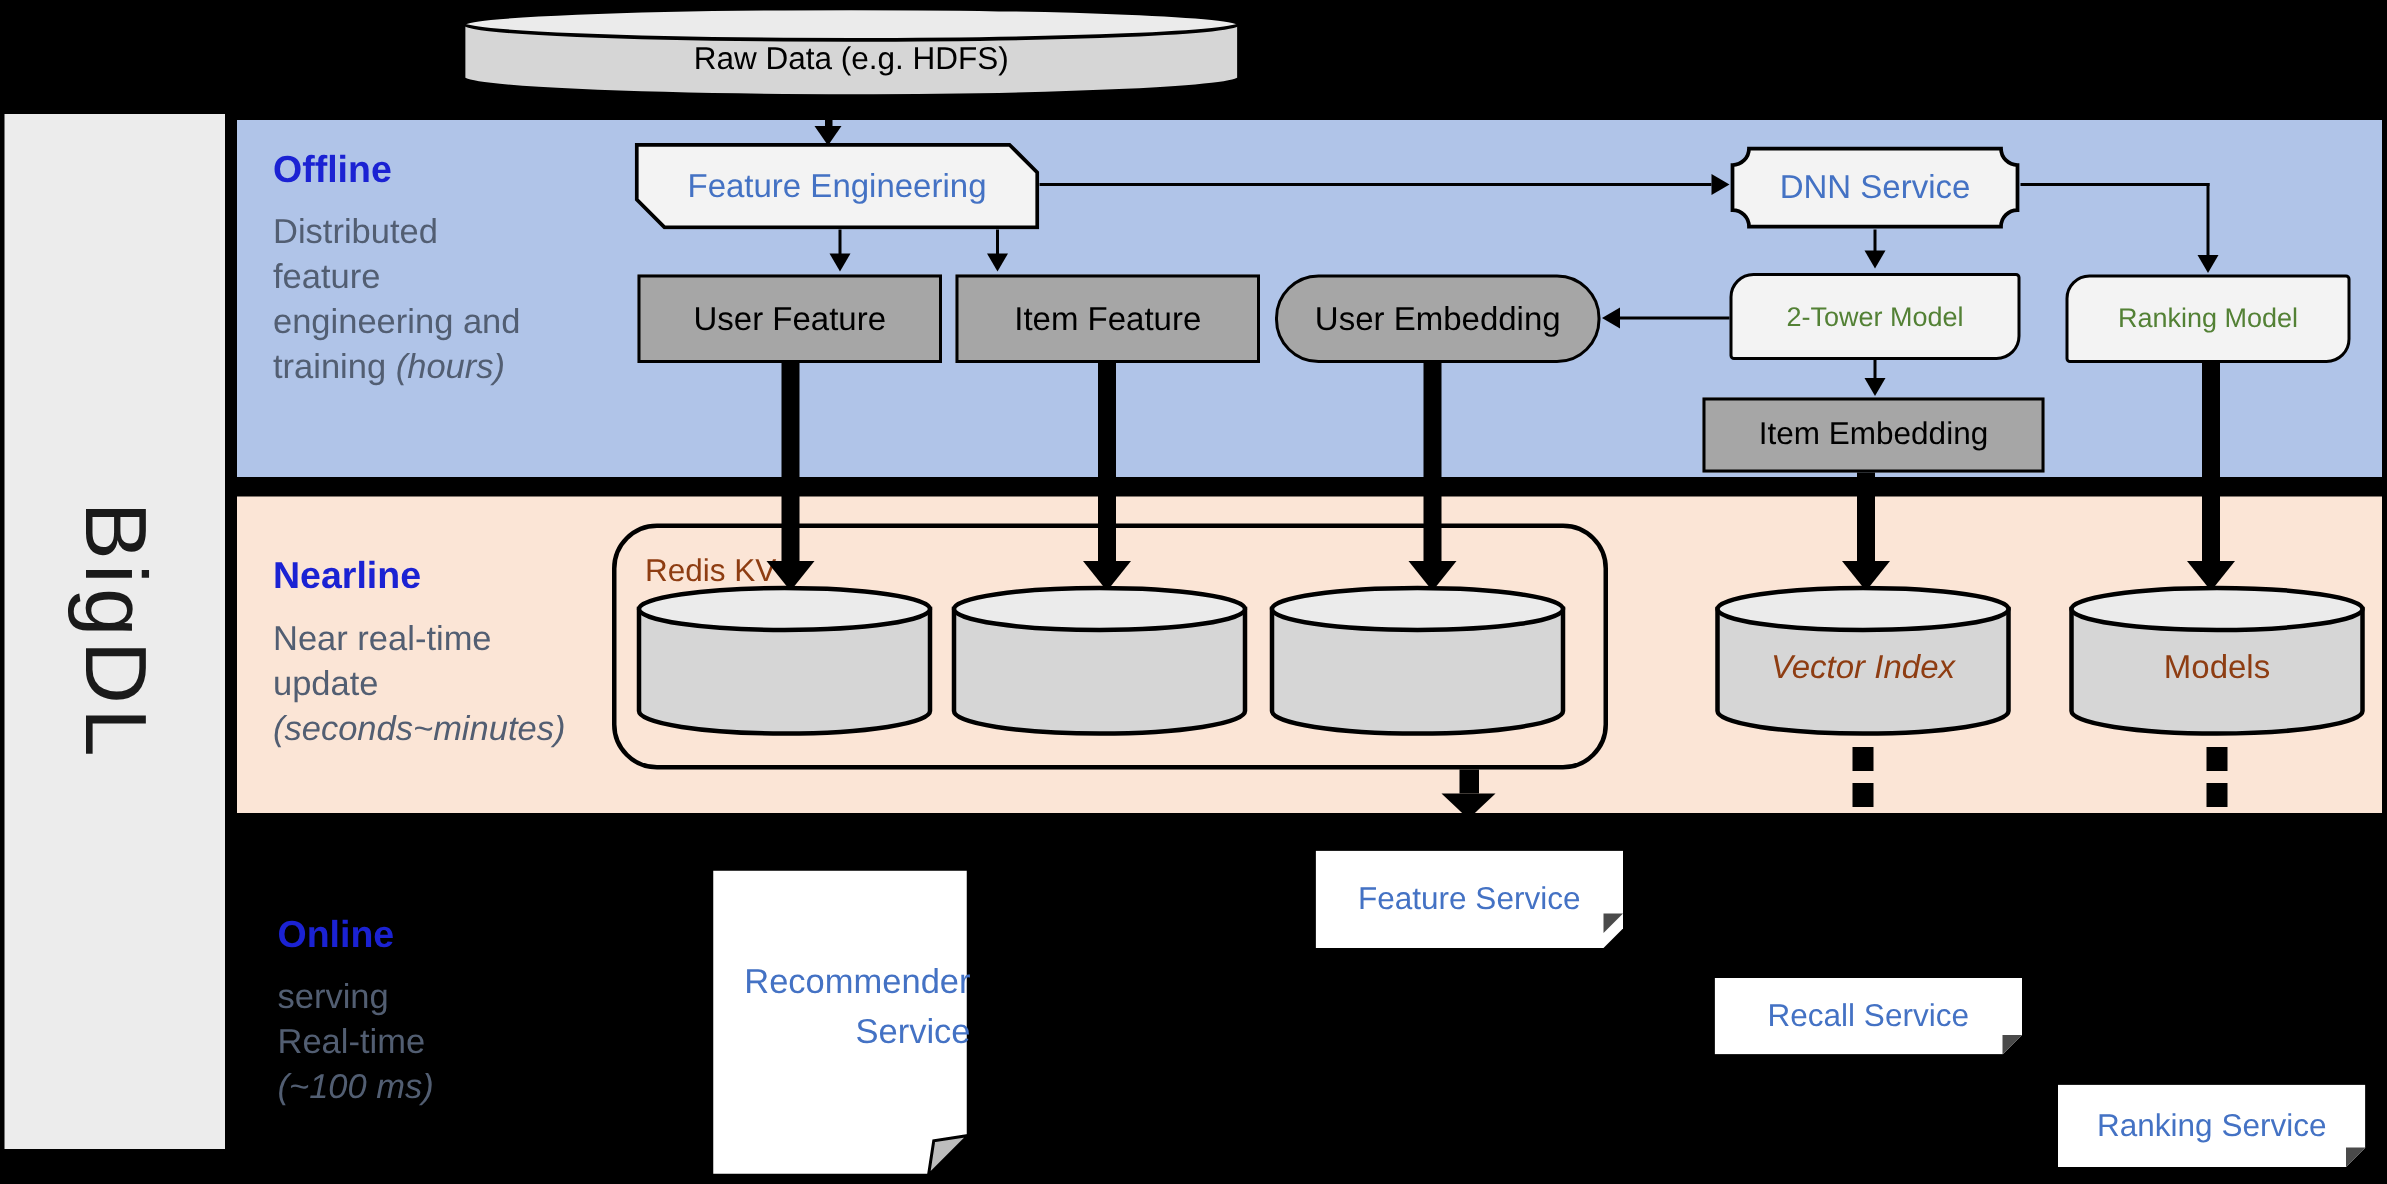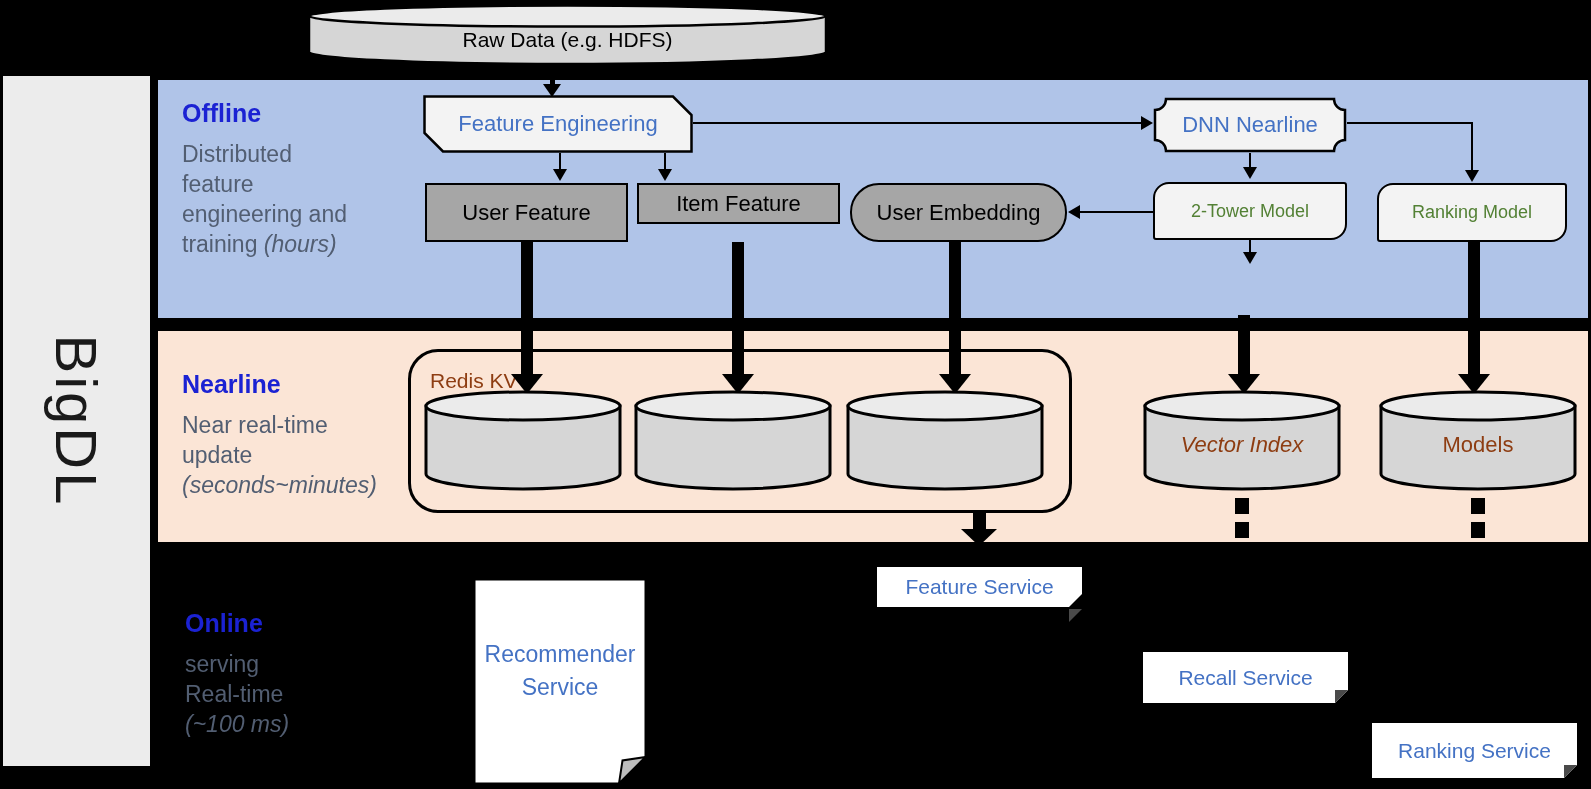--- a/index.html
+++ b/index.html
@@ -90,35 +90,35 @@
     <svg width="270" height="58">
       <polygon points="1.5,1.5 250,1.5 268.5,20 268.5,56.5 20,56.5 1.5,38" fill="var(--light-box)" stroke="#000" stroke-width="2.5"></polygon>
     </svg>
     <div class="shape-label">Feature Engineering</div>
   </div>
 
   <div class="svgbox" style="left:1153px;top:97px;width:194px;height:56px;">
     <svg width="194" height="56">
       <path d="M13 2 H181 A11 11 0 0 0 192 13 V43 A11 11 0 0 0 181 54 H13 A11 11 0 0 0 2 43 V13 A11 11 0 0 0 13 2 Z" fill="var(--light-box)" stroke="#000" stroke-width="2.5"></path>
     </svg>
-    <div class="shape-label">DNN Nearline</div>
+    <div class="shape-label">DNN Service</div>
   </div>
 
   <div class="hline" style="left:693px;top:121.75px;width:448px;"></div>
   <div class="ah ah-right-sm" style="left:1141px;top:116px;"></div>
 
   <div class="vline" style="left:558.75px;top:153px;height:17px;"></div>
   <div class="ah ah-down-sm" style="left:553px;top:169px;"></div>
   <div class="vline" style="left:663.75px;top:153px;height:17px;"></div>
   <div class="ah ah-down-sm" style="left:658px;top:169px;"></div>
 
   <div class="gbox" style="left:425px;top:183px;width:203px;height:59px;">
     <span>User Feature</span>
   </div>
-  <div class="gbox" style="left:637px;top:183px;width:203px;height:41px;">
+  <div class="gbox" style="left:637px;top:183px;width:203px;height:59px;">
     <span>Item Feature</span>
   </div>
   <div class="gbox" style="left:850px;top:183px;width:217px;height:59px;border-radius:29px;">
     <span>User Embedding</span>
   </div>
 
   <div class="abox" style="left:1153px;top:182px;width:194px;height:58px;">
     <span>2-Tower Model</span>
   </div>
   <div class="abox" style="left:1377px;top:183px;width:190px;height:59px;">
@@ -131,20 +131,23 @@
   <div class="hline" style="left:1347px;top:121.75px;width:126px;"></div>
   <div class="vline" style="left:1470.5px;top:121.75px;height:50px;"></div>
   <div class="ah ah-down-sm" style="left:1465px;top:170px;"></div>
 
   <div class="hline" style="left:1080px;top:210.5px;width:73px;"></div>
   <div class="ah ah-left-sm" style="left:1068px;top:205px;"></div>
 
   <div class="vline" style="left:1248.75px;top:240px;height:13px;"></div>
   <div class="ah ah-down-sm" style="left:1243px;top:252px;"></div>
 
+  <div class="gbox" style="left:1135px;top:265px;width:228px;height:50px;font-size:21px;">
+    <span>Item Embedding</span>
+  </div>
 
   <div class="abs" style="left:408px;top:349px;width:664px;height:164px;border:3px solid #000;border-radius:30px;"></div>
   <div class="abs" style="left:430px;top:369px;font-size:21px;color:var(--brown);">Redis KV</div>
 
   <div class="tshaft" style="left:521px;top:242px;height:134px;"></div>
   <div class="thead" style="left:511px;top:374px;"></div>
   <div class="tshaft" style="left:732px;top:242px;height:134px;"></div>
   <div class="thead" style="left:722px;top:374px;"></div>
   <div class="tshaft" style="left:949px;top:242px;height:134px;"></div>
   <div class="thead" style="left:939px;top:374px;"></div>
@@ -188,39 +191,39 @@
   </div>
 
   <div class="stub" style="left:973px;top:513px;width:13px;height:16px;"></div>
   <div class="ah" style="left:961px;top:529px;border-left:18px solid transparent;border-right:18px solid transparent;border-top:17px solid #000;"></div>
 
   <div class="dash" style="left:1235px;top:498px;"></div>
   <div class="dash" style="left:1235px;top:522px;"></div>
   <div class="dash" style="left:1471px;top:498px;"></div>
   <div class="dash" style="left:1471px;top:522px;"></div>
 
-  <div class="svc" style="left:877px;top:567px;width:205px;height:40px;">
+  <div class="svc" style="left:877px;top:567px;width:205px;height:65px;">
     <span>Feature Service</span>
   </div>
   <div class="svc-fold" style="left:1069px;top:609px;"></div>
 
   <div class="svc" style="left:1143px;top:652px;width:205px;height:51px;">
     <span>Recall Service</span>
   </div>
   <div class="svc-fold" style="left:1335px;top:690px;"></div>
 
   <div class="svc" style="left:1372px;top:723px;width:205px;height:55px;">
     <span>Ranking Service</span>
   </div>
   <div class="svc-fold" style="left:1564px;top:765px;"></div>
 
   <div class="svgbox" style="left:473px;top:578px;width:174px;height:207px;">
     <svg width="174" height="207">
       <path d="M1.5 1.5 H172.5 V179 L146 205.5 H1.5 Z" fill="#ffffff" stroke="#000" stroke-width="2"></path>
       <path d="M172.5 179 L146 205.5 L149.5 182.5 Z" fill="#bdbdbd" stroke="#000" stroke-width="2"></path>
     </svg>
-    <div class="abs" style="left:0;top:60px;width:100%;text-align:center;font-size:23px;line-height:33px;color:var(--accent-blue);">
+    <div class="abs" style="left:0;top:60px;width:100%;text-align:right;font-size:23px;line-height:33px;color:var(--accent-blue);">
       <div>Recommender</div>
       <div>Service</div>
     </div>
   </div>
 
 </div>
 
 </body></html>

